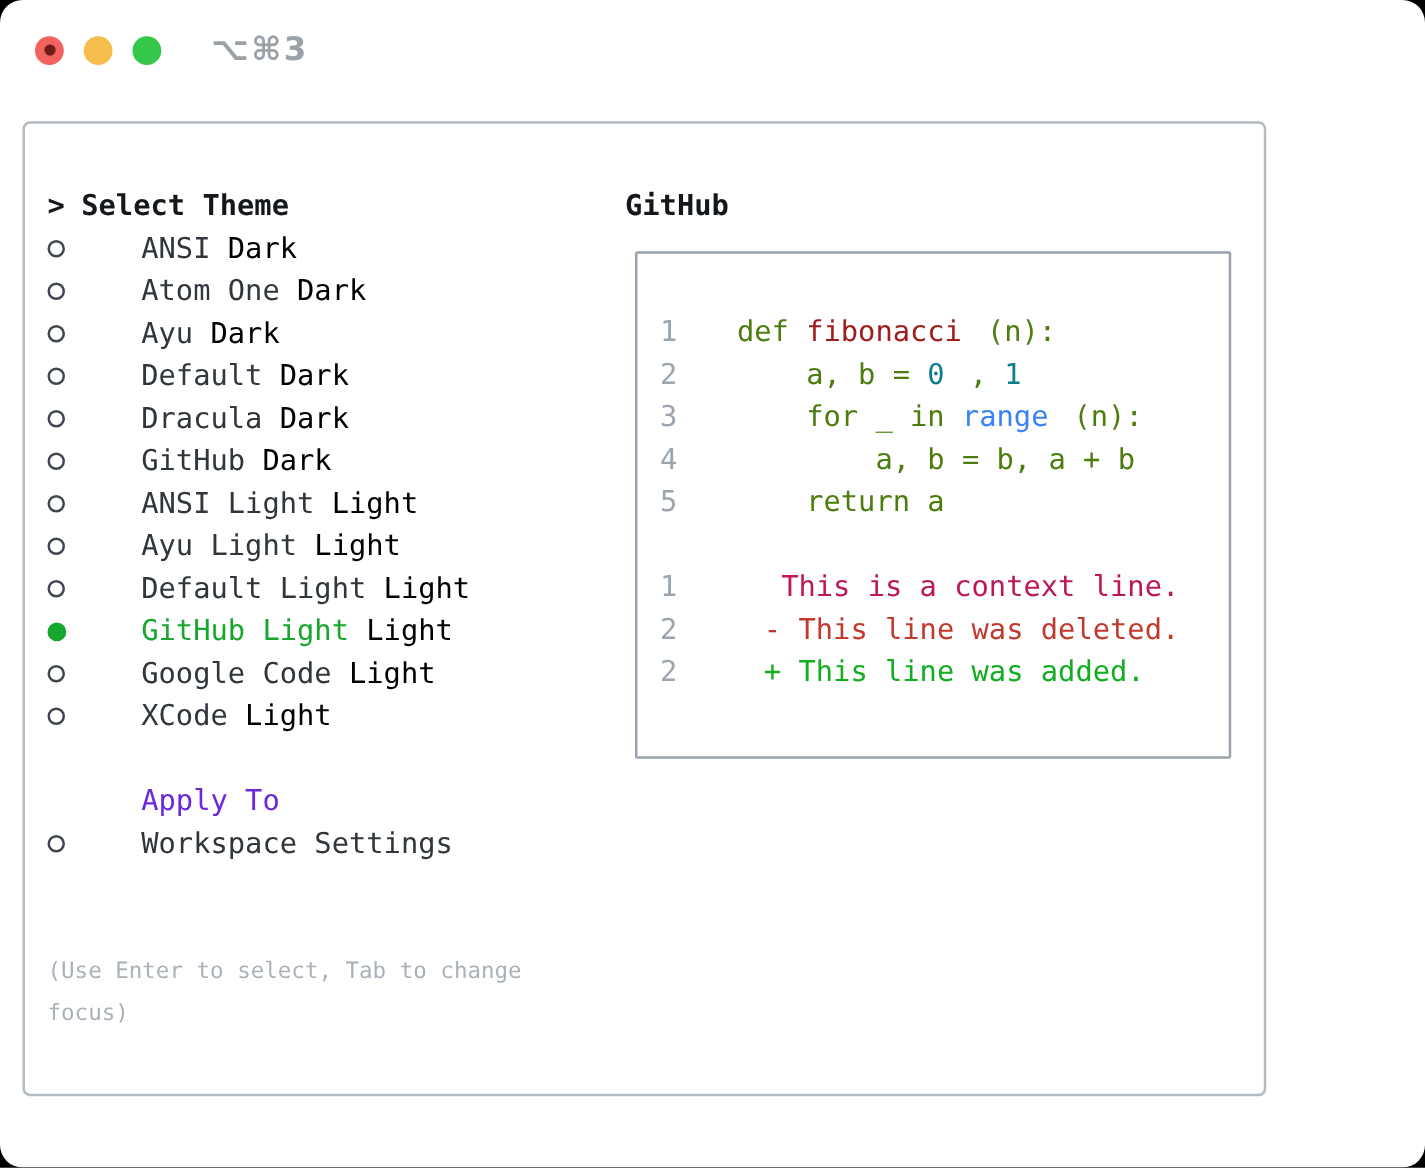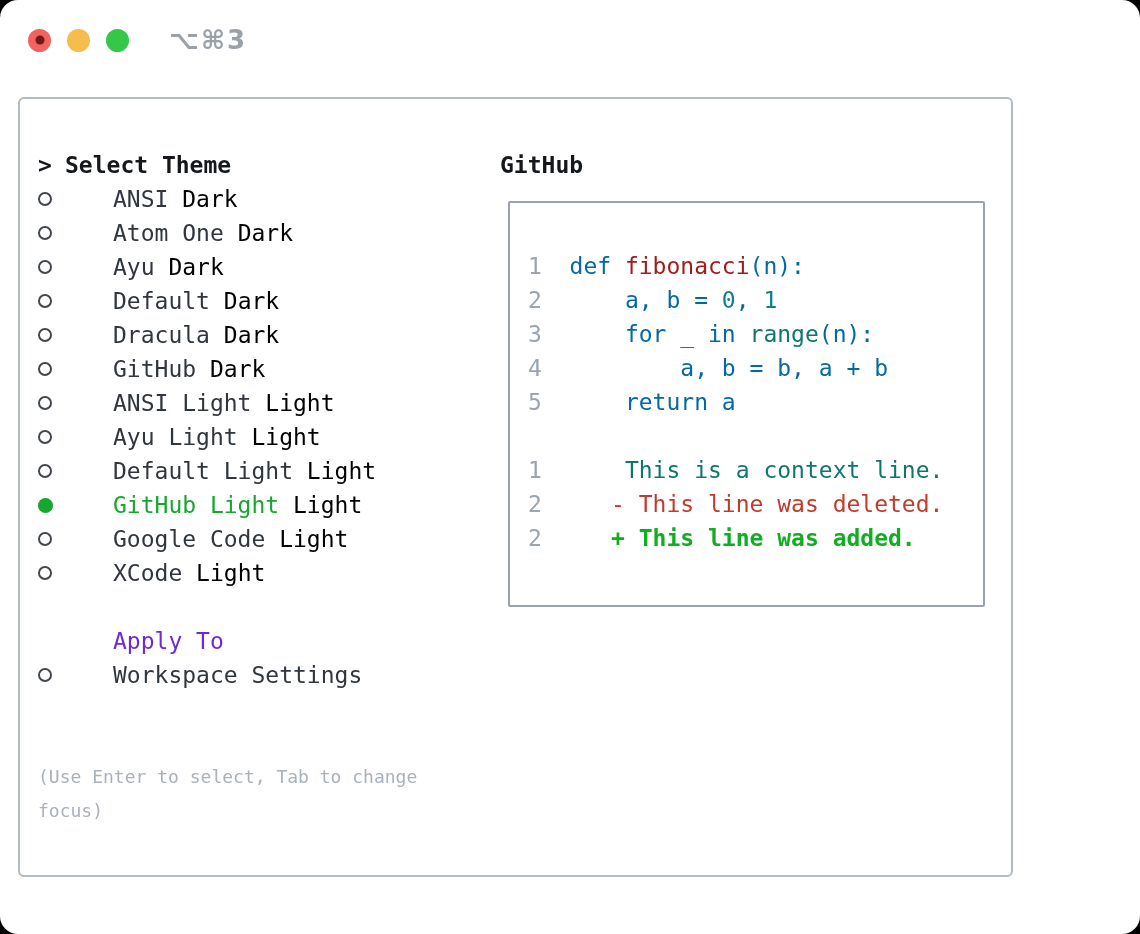--- a/index.html
+++ b/index.html
@@ -37,27 +37,27 @@
   .hint{position:absolute;left:18px;top:661px;width:440px;
     font-size:18px;line-height:34px;color:#a9b1bb;}
   
   .preview-title{position:absolute;left:480px;top:49px;font-size:23px;line-height:34px;
     font-weight:bold;color:#14181c;}
   .preview-box{position:absolute;left:488px;top:102px;width:477px;height:406px;
     border:2px solid #9aa3ad;border-radius:2px;box-sizing:border-box;background:#fff;}
   .codewrap{position:absolute;left:18px;top:46px;}
   .cline{height:34px;line-height:34px;font-size:23px;white-space:pre;display:flex;}
   .ln{color:#9aa5b0;width:3ch;flex:none;}
-  .c-fg{color:#0369a1;}
+  .c-fg{color:#4d7c0f;margin-left:20px;}
   .c-func{color:#a11d1d;}
   .c-num{color:#0d7f8c;}
-  .c-builtin{color:#0f766e;}
-  .c-ctx{color:#0f766e;}
+  .c-builtin{color:#3b82f6;}
+  .c-ctx{color:#be185d;}
   .c-del{color:#c23a2d;}
-  .c-add{color:#12ae22;font-weight:bold;}
+  .c-add{color:#12ae22;}
 </style>
 </head>
 <body>
 
 <div class="window">
 
   <div class="titlebar">
     <button class="light red">
         <span class="innerdot"></span>
       </button>

